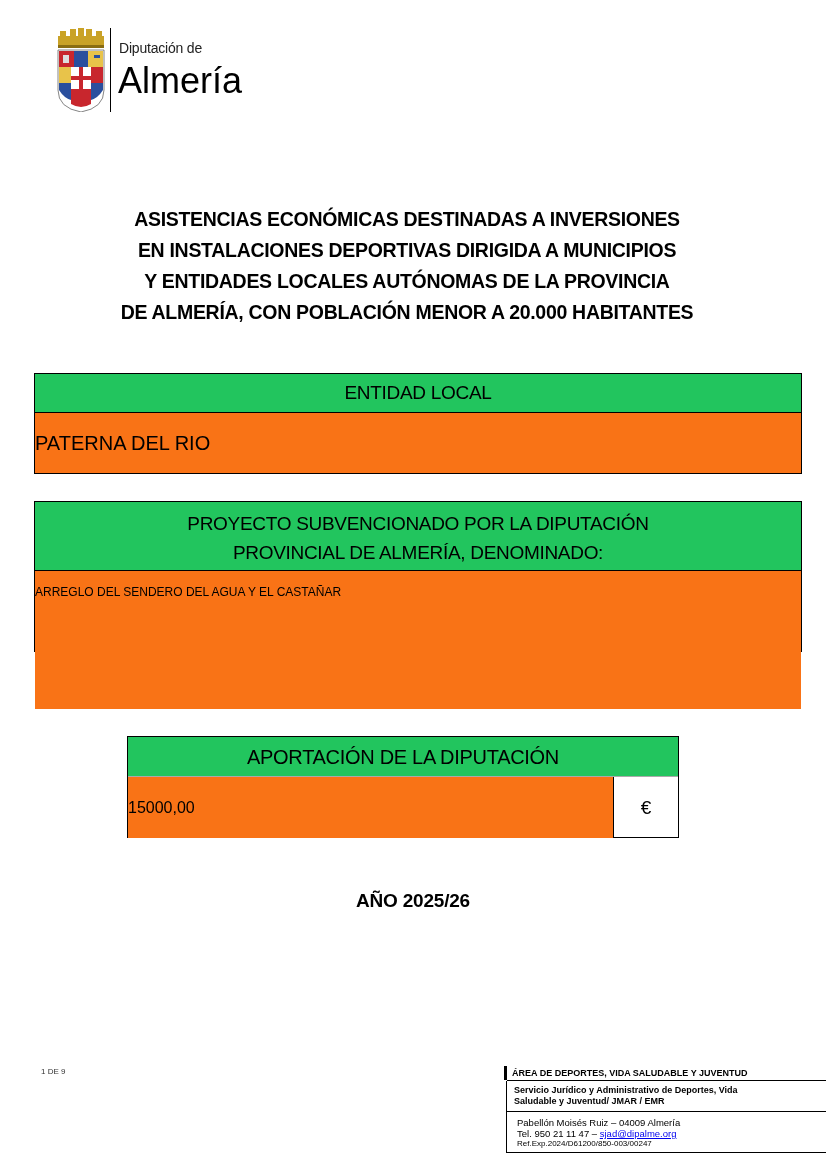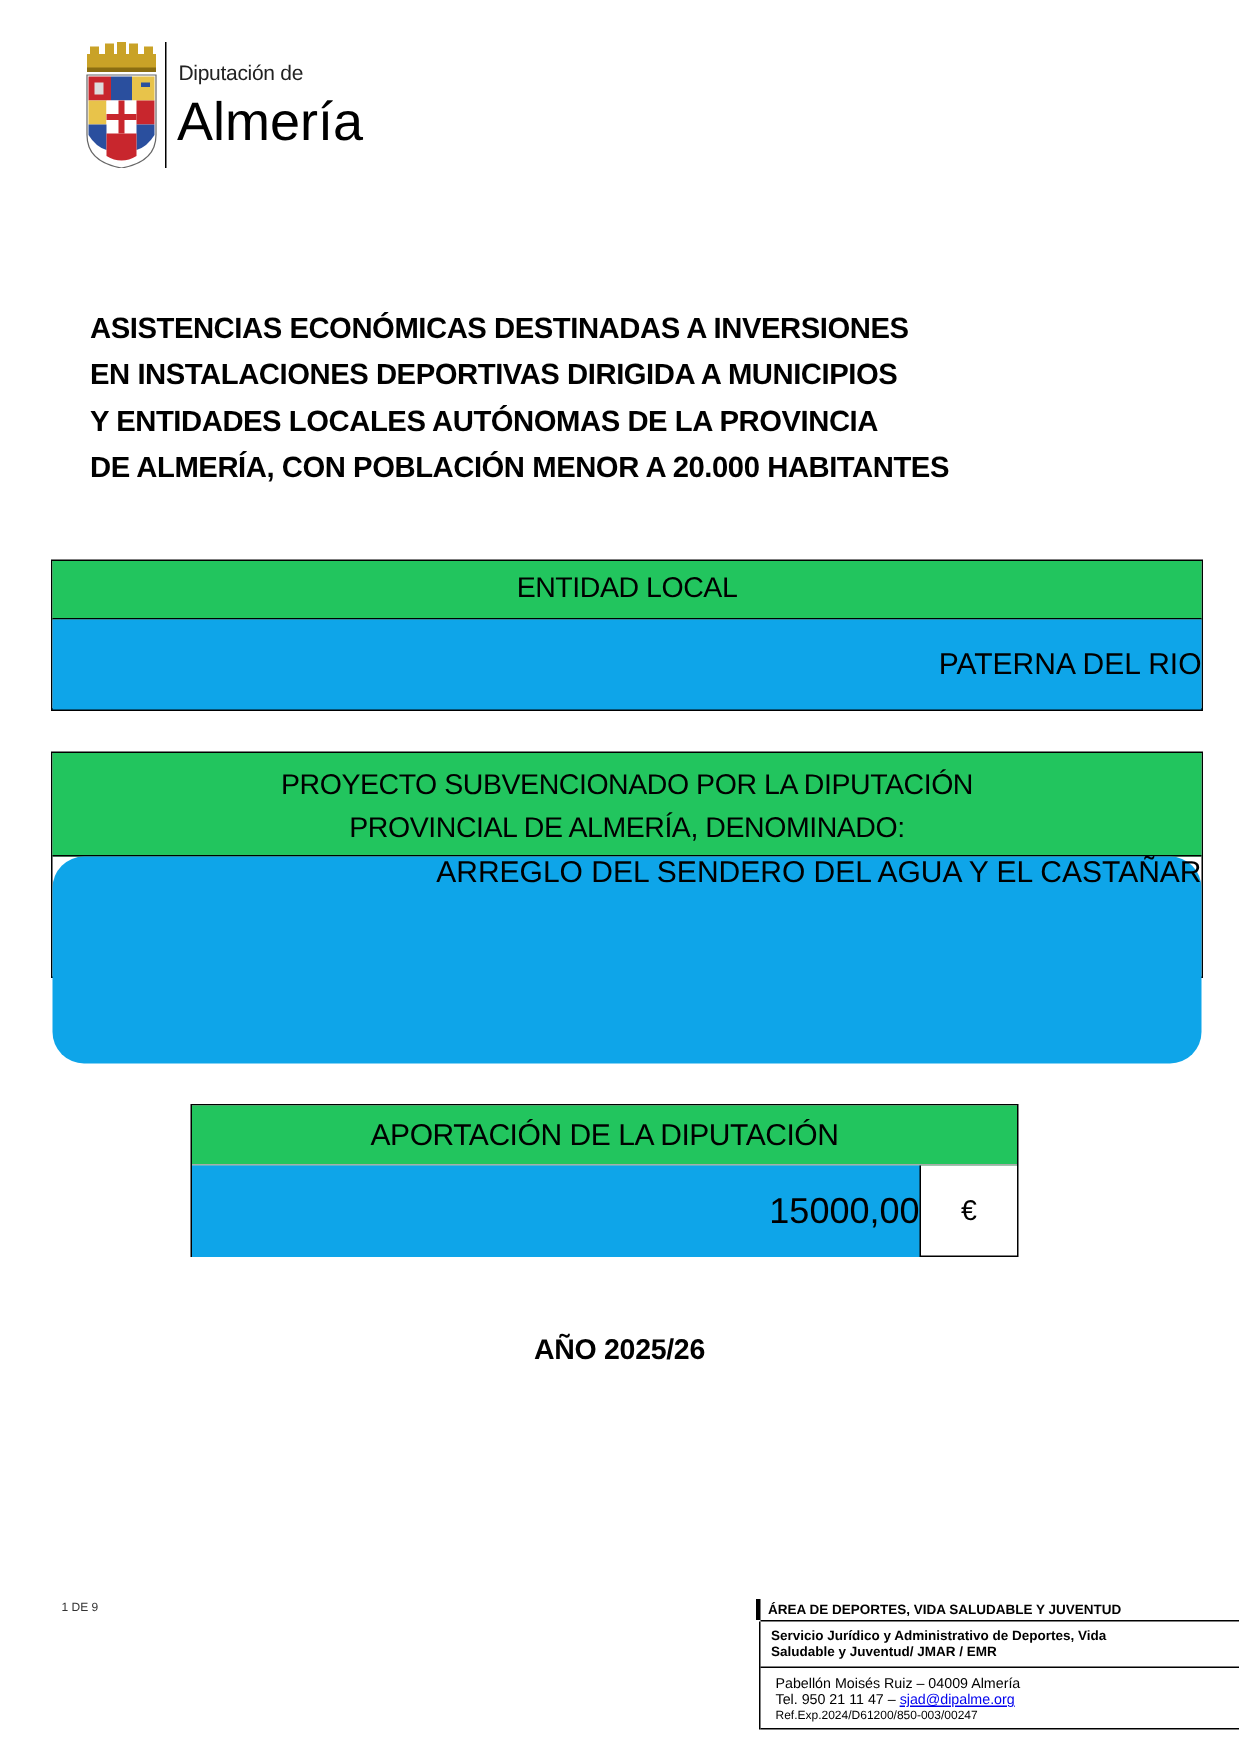--- a/index.html
+++ b/index.html
@@ -4,39 +4,39 @@
 <style>
   html, body { margin: 0; padding: 0; background: #ffffff; }
   body { width: 826px; height: 1169px; position: relative; overflow: hidden; font-family: "Liberation Sans", sans-serif; color: #000; }
 
   .logo { position: absolute; left: 56px; top: 28px; width: 200px; height: 84px; }
   .shield { position: absolute; left: 0; top: 0; width: 50px; height: 84px; }
   .logo-divider { position: absolute; left: 54px; top: 0; width: 1px; height: 84px; background: #000; }
   .logo-small { position: absolute; left: 63px; top: 12px; font-size: 14px; color: #222; letter-spacing: -0.2px; }
   .logo-big { position: absolute; left: 62px; top: 32px; font-size: 36px; color: #000000; letter-spacing: 0px; }
 
-  .title { position: absolute; left: 60px; top: 204px; width: 726px; font-family: "Liberation Sans", sans-serif; font-weight: bold; font-size: 19.5px; line-height: 31px; letter-spacing: -0.3px; }
+  .title { position: absolute; left: 44px; top: 204px; width: 726px; text-align: center; font-family: "Liberation Sans", sans-serif; font-weight: bold; font-size: 19.5px; line-height: 31px; letter-spacing: -0.3px; }
   .title div { white-space: nowrap; }
 
   .box { position: absolute; border: 1px solid #000; box-sizing: border-box; }
   .box-head { background: #22c55e; text-align: center; font-family: "Liberation Sans", sans-serif; font-size: 19px; letter-spacing: -0.3px; }
-  .box-val { background: #0ea5e9; text-align: right; font-family: "Liberation Sans", sans-serif; }
+  .box-val { background: #f97316; text-align: left; font-family: "Liberation Sans", sans-serif; }
 
   .box1 { left: 34px; top: 373px; width: 768px; height: 101px; border-bottom-width: 2px; }
   .box1 .box-head { height: 38px; line-height: 38px; border-bottom: 1px solid #000; }
   .box1 .box-val { height: 60px; line-height: 60px; font-size: 20px; }
 
   .box2 { left: 34px; top: 501px; width: 768px; height: 151px; }
   .box2 .box-head { height: 69px; border-bottom: 1px solid #000; padding-top: 7px; box-sizing: border-box; line-height: 29px; }
-  .box2 .box-val { height: 138px; font-size: 20px; box-sizing: border-box; border-radius: 21px; }
+  .box2 .box-val { height: 138px; font-size: 12px; padding-top: 14px; box-sizing: border-box; }
 
   .box3 { left: 127px; top: 736px; width: 552px; height: 102px; }
   .box3 .box-head { height: 39px; line-height: 40px; border-bottom: 1px solid #aaa; font-size: 20px; }
   .box3 .row { display: flex; height: 61px; }
-  .box3 .box-val { flex: 0 0 485px; border-right: 1px solid #000; line-height: 61px; font-size: 24px; }
+  .box3 .box-val { flex: 0 0 485px; border-right: 1px solid #000; line-height: 61px; font-size: 16px; }
   .box3 .euro { flex: 1; text-align: center; line-height: 61px; font-size: 19px; }
 
   .year { position: absolute; left: 0; width: 826px; top: 890px; text-align: center; font-weight: bold; font-size: 19px; letter-spacing: -0.2px; }
 
   .pagenum { position: absolute; left: 41px; top: 1067px; font-size: 8px; color: #333; }
 
   .footer { position: absolute; left: 504px; top: 1066px; width: 348px; font-size: 9.5px; line-height: 11px; color: #000; }
   .f-area { border-left: 3px solid #000; padding-left: 5px; height: 14px; line-height: 14px; font-weight: bold; font-size: 9px; }
   .f-rule { height: 1px; background: #000; margin-left: 3px; }
   .f-body { border-left: 1px solid #000; margin-left: 2px; }

